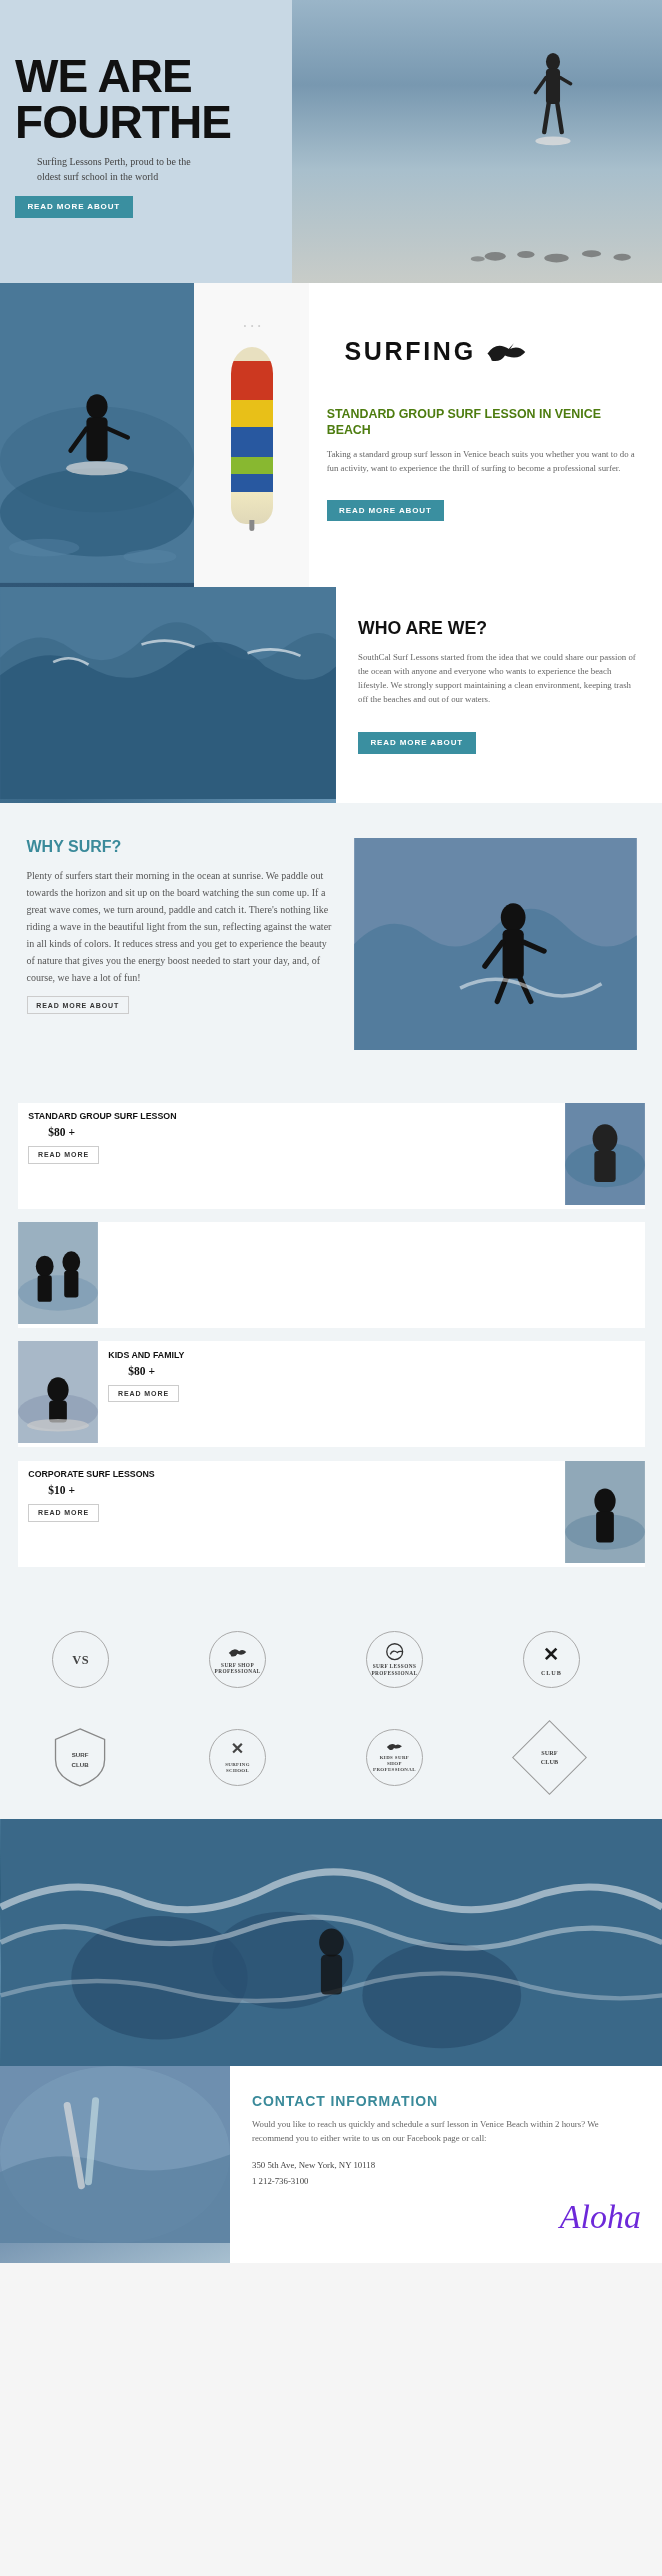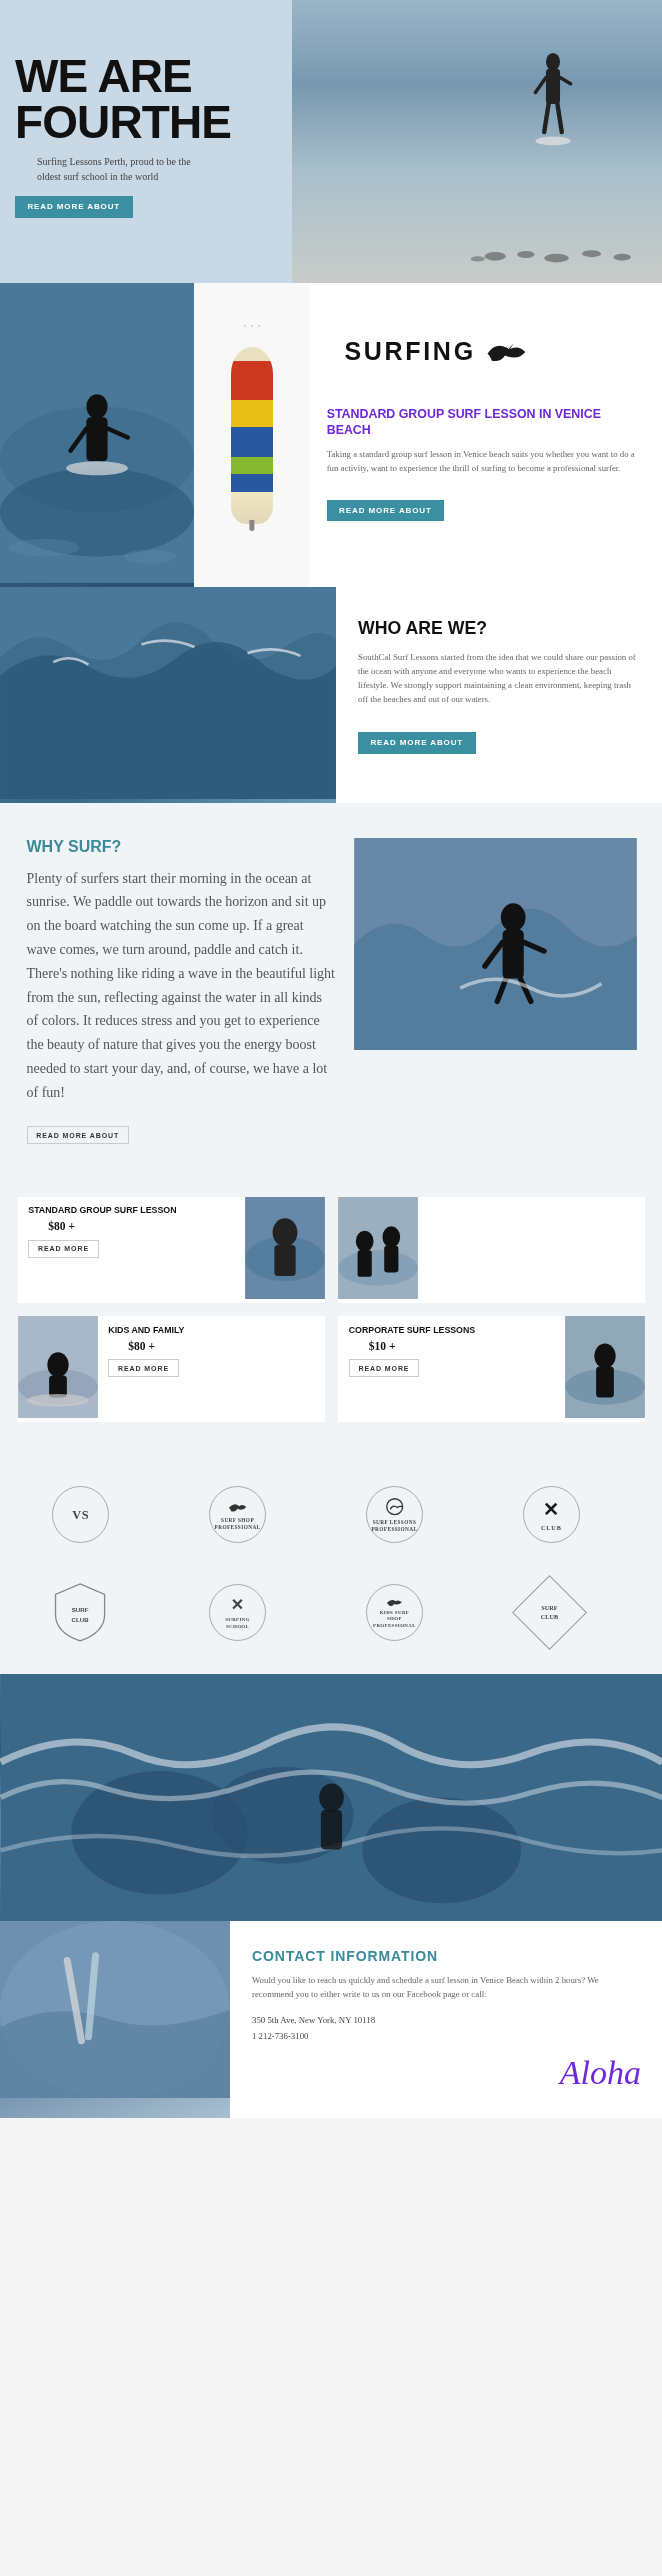--- a/index.html
+++ b/index.html
@@ -88,21 +88,21 @@
     .section-2-right {
       flex: 1;
       padding: 26.5px 17.7px;
       position: relative;
     }
     .section-2-title {
       font-family: Arial Black, sans-serif;
       font-size: 12.4px;
       font-weight: 900;
       text-transform: uppercase;
-      color: #6d28d9;
+      color: #4d7c0f;
       line-height: 1.3;
       margin-bottom: 8.8px;
     }
     .section-2-text {
       font-size: 8.8px;
       color: #666;
       line-height: 1.6;
       margin-bottom: 12.4px;
     }
 
@@ -152,24 +152,24 @@
     }
     .section-4-title {
       font-family: Arial Black, sans-serif;
       font-size: 16px;
       font-weight: 900;
       text-transform: uppercase;
       color: #3a8a9a;
       margin-bottom: 10.6px;
     }
     .section-4-text {
-      font-size: 14px;
+      font-size: 10px;
       color: #555;
       line-height: 1.7;
-      margin-bottom: 21px;
+      margin-bottom: 10px;
     }
 
     
     .section-5 {
       width: 663px;
       background: #f0f4f6;
       padding: 17.7px 17.7px;
     }
     .lesson-card-title {
       font-family: Arial Black, sans-serif;
@@ -374,20 +374,21 @@
     .section-4-img-container {
       position: relative;
       width: 283px;
       height: 212px;
     }
 
     .lessons-row {
       display: flex;
       gap: 13.3px;
       margin-bottom: 13.3px;
+      flex-direction: column;
     }
     .lesson-half {
       flex: 1;
       background: #fff;
       display: flex;
       overflow: hidden;
       min-height: 102px;
     }
     .lesson-half-content {
       padding: 8.8px 10.6px;

